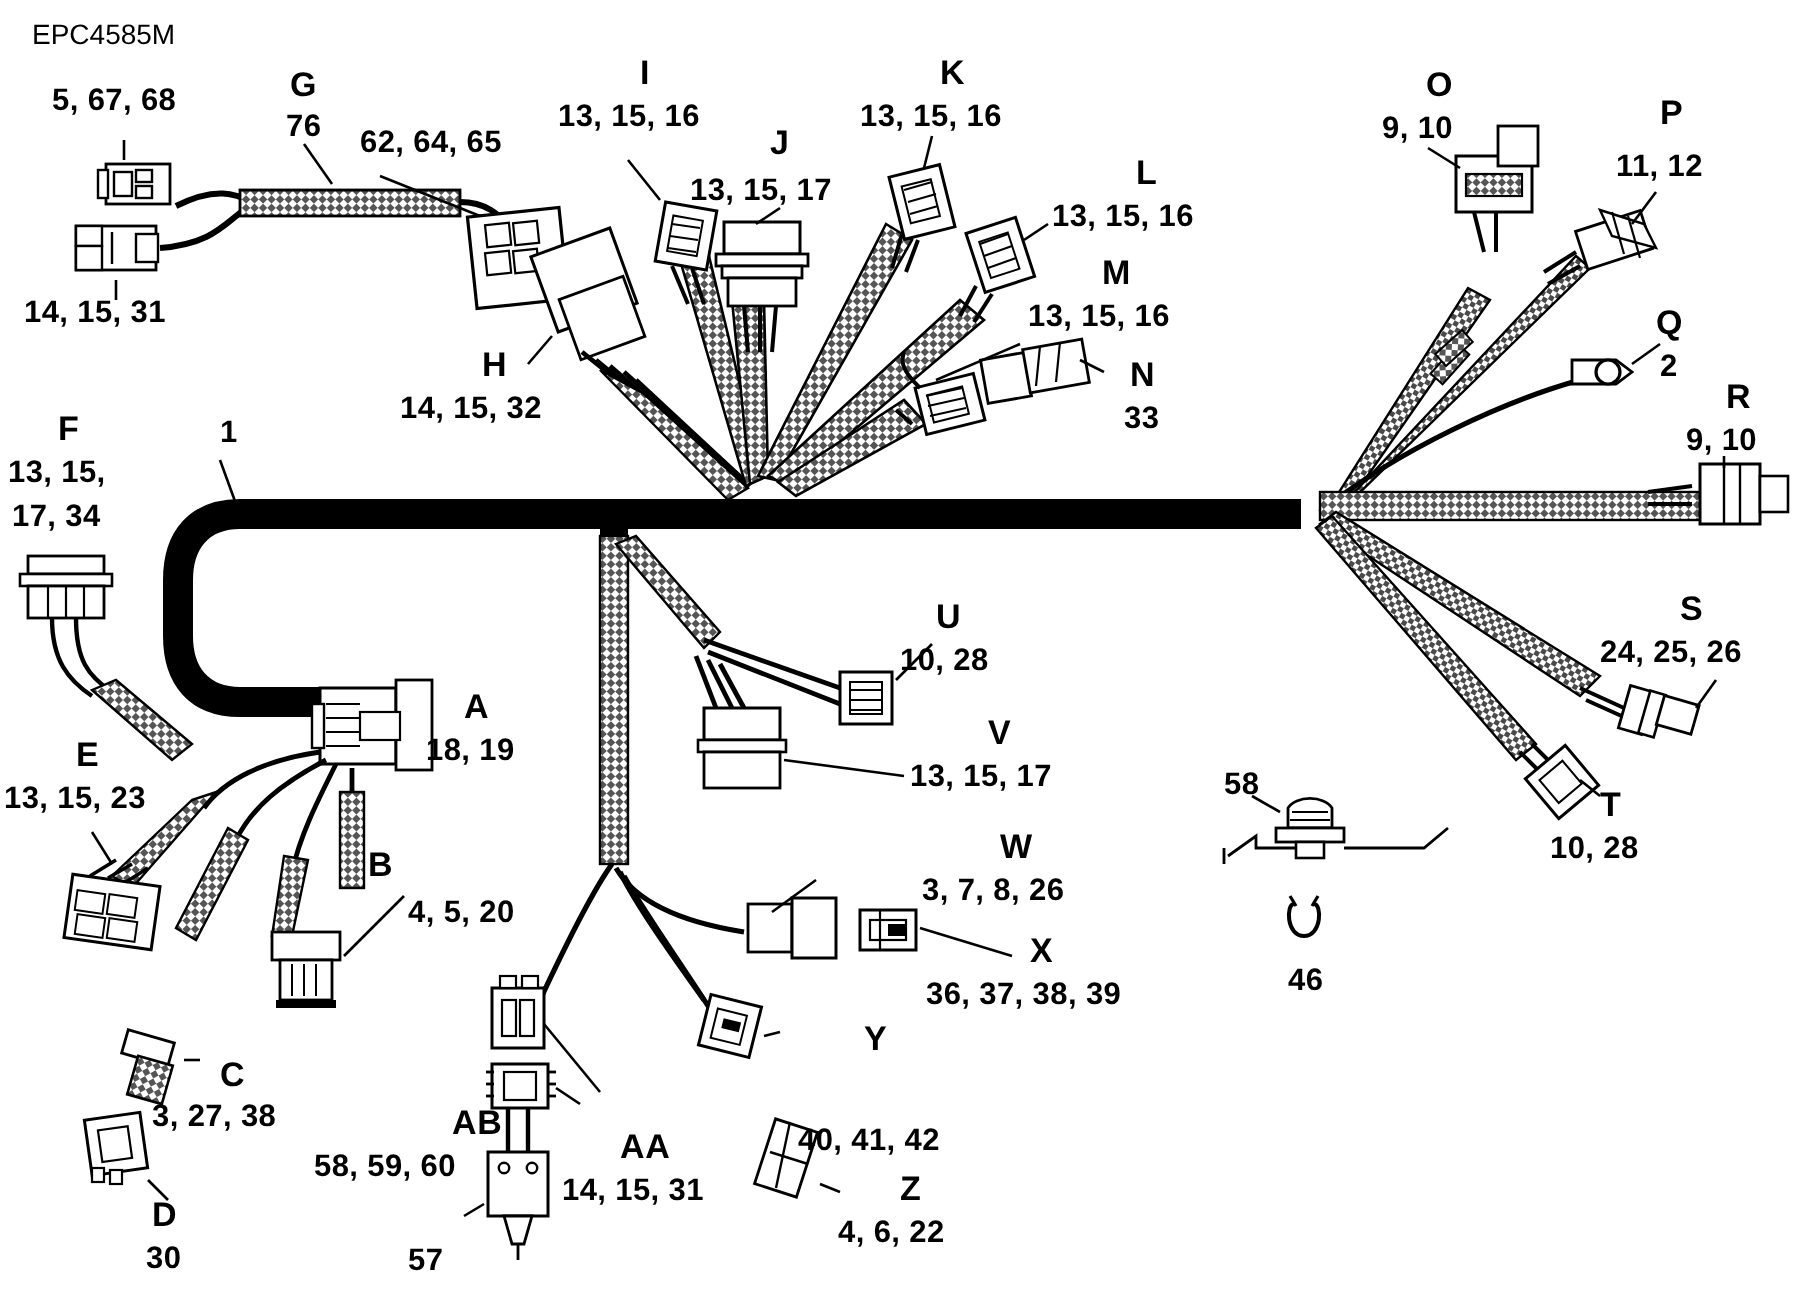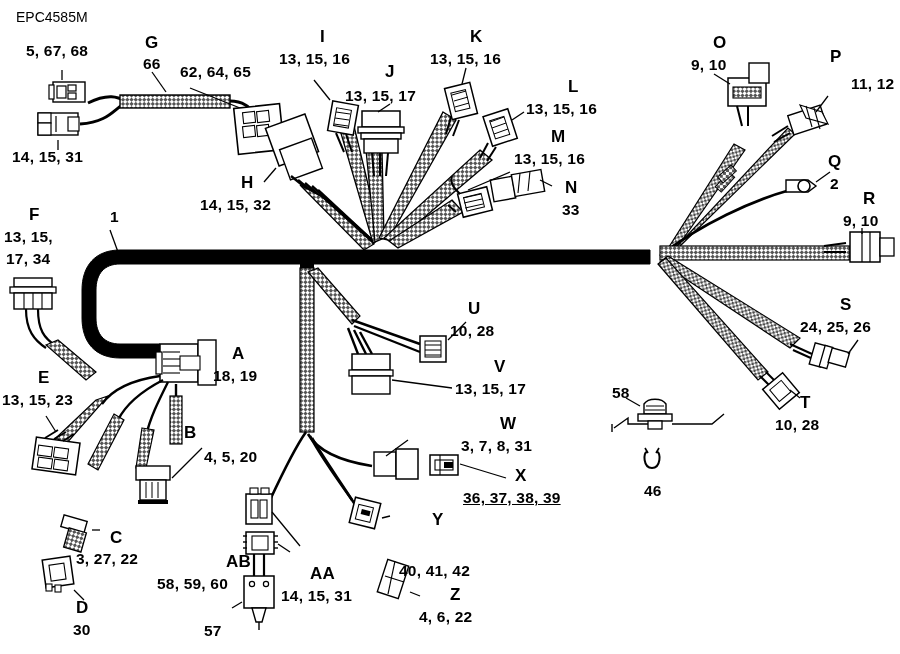--- a/index.html
+++ b/index.html
@@ -409,21 +409,21 @@
     </g>
     <line x1="290" y1="552" x2="278" y2="544" stroke="#000" stroke-width="1.3"></line>
     <line x1="232" y1="608" x2="242" y2="602" stroke="#000" stroke-width="1.3"></line>
   </g>
 </svg>
 
 <div class="lbl title" style="left:16px;top:9px;">EPC4585M</div>
 
 <div class="lbl nums" style="left:26px;top:42px;text-align:center;">5, 67, 68</div>
 <div class="lbl letter" style="left:145px;top:33px;">G</div>
-<div class="lbl nums" style="left:143px;top:55px;">66</div>
+<div class="lbl nums" style="left:143px;top:55px;">76</div>
 <div class="lbl nums" style="left:12px;top:148px;">14, 15, 31</div>
 <div class="lbl nums" style="left:180px;top:63px;">62, 64, 65</div>
 
 <div class="lbl letter" style="left:320px;top:27px;">I</div>
 <div class="lbl nums" style="left:279px;top:50px;">13, 15, 16</div>
 <div class="lbl letter" style="left:385px;top:62px;">J</div>
 <div class="lbl nums" style="left:345px;top:87px;">13, 15, 17</div>
 <div class="lbl letter" style="left:470px;top:27px;">K</div>
 <div class="lbl nums" style="left:430px;top:50px;">13, 15, 16</div>
 <div class="lbl letter" style="left:568px;top:77px;">L</div>
@@ -431,53 +431,53 @@
 <div class="lbl letter" style="left:551px;top:127px;">M</div>
 <div class="lbl nums" style="left:514px;top:150px;">13, 15, 16</div>
 <div class="lbl letter" style="left:565px;top:178px;">N</div>
 <div class="lbl nums" style="left:562px;top:201px;text-align:center;">33</div>
 <div class="lbl letter" style="left:241px;top:173px;">H</div>
 <div class="lbl nums" style="left:200px;top:196px;">14, 15, 32</div>
 
 <div class="lbl letter" style="left:713px;top:33px;">O</div>
 <div class="lbl nums" style="left:691px;top:56px;">9, 10</div>
 <div class="lbl letter" style="left:830px;top:47px;">P</div>
-<div class="lbl nums" style="left:808px;top:75px;margin-left:43px;">11, 12</div>
+<div class="lbl nums" style="left:808px;top:75px;">11, 12</div>
 <div class="lbl letter" style="left:828px;top:152px;">Q</div>
 <div class="lbl nums" style="left:830px;top:175px;">2</div>
 <div class="lbl letter" style="left:863px;top:189px;">R</div>
 <div class="lbl nums" style="left:843px;top:212px;">9, 10</div>
 <div class="lbl letter" style="left:840px;top:295px;">S</div>
 <div class="lbl nums" style="left:800px;top:318px;">24, 25, 26</div>
 <div class="lbl letter" style="left:800px;top:393px;">T</div>
 <div class="lbl nums" style="left:775px;top:416px;">10, 28</div>
 
 <div class="lbl letter" style="left:29px;top:205px;">F</div>
 <div class="lbl nums" style="left:4px;top:228px;">13, 15,</div>
 <div class="lbl nums" style="left:6px;top:250px;">17, 34</div>
 <div class="lbl num1" style="left:110px;top:208px;">1</div>
 <div class="lbl letter" style="left:232px;top:344px;">A</div>
 <div class="lbl nums" style="left:213px;top:367px;">18, 19</div>
 <div class="lbl letter" style="left:38px;top:368px;">E</div>
 <div class="lbl nums" style="left:2px;top:391px;">13, 15, 23</div>
 <div class="lbl letter" style="left:184px;top:423px;">B</div>
 <div class="lbl nums" style="left:158px;top:448px;margin-left:46px;">4, 5, 20</div>
 <div class="lbl letter" style="left:110px;top:528px;">C</div>
-<div class="lbl nums" style="left:76px;top:550px;">3, 27, 22</div>
+<div class="lbl nums" style="left:76px;top:550px;">3, 27, 38</div>
 <div class="lbl letter" style="left:76px;top:598px;">D</div>
 <div class="lbl nums" style="left:73px;top:621px;">30</div>
 
 <div class="lbl letter" style="left:468px;top:299px;">U</div>
 <div class="lbl nums" style="left:450px;top:322px;">10, 28</div>
 <div class="lbl letter" style="left:494px;top:357px;">V</div>
 <div class="lbl nums" style="left:455px;top:380px;">13, 15, 17</div>
 <div class="lbl letter" style="left:500px;top:414px;">W</div>
-<div class="lbl nums" style="left:461px;top:437px;">3, 7, 8, 31</div>
+<div class="lbl nums" style="left:461px;top:437px;">3, 7, 8, 26</div>
 <div class="lbl letter" style="left:515px;top:466px;">X</div>
-<div class="lbl nums" style="left:463px;top:489px;text-decoration:underline;">36, 37, 38, 39</div>
+<div class="lbl nums" style="left:463px;top:489px;">36, 37, 38, 39</div>
 <div class="lbl letter" style="left:432px;top:510px;">Y</div>
 <div class="lbl nums" style="left:399px;top:562px;">40, 41, 42</div>
 <div class="lbl letter" style="left:450px;top:585px;">Z</div>
 <div class="lbl nums" style="left:419px;top:608px;">4, 6, 22</div>
 <div class="lbl letter" style="left:310px;top:564px;">AA</div>
 <div class="lbl nums" style="left:281px;top:587px;">14, 15, 31</div>
 <div class="lbl letter" style="left:189px;top:552px;margin-left:37px;">AB</div>
 <div class="lbl nums" style="left:157px;top:575px;text-align:center;">58, 59, 60</div>
 <div class="lbl nums" style="left:204px;top:622px;">57</div>
 <div class="lbl nums" style="left:612px;top:384px;">58</div>

